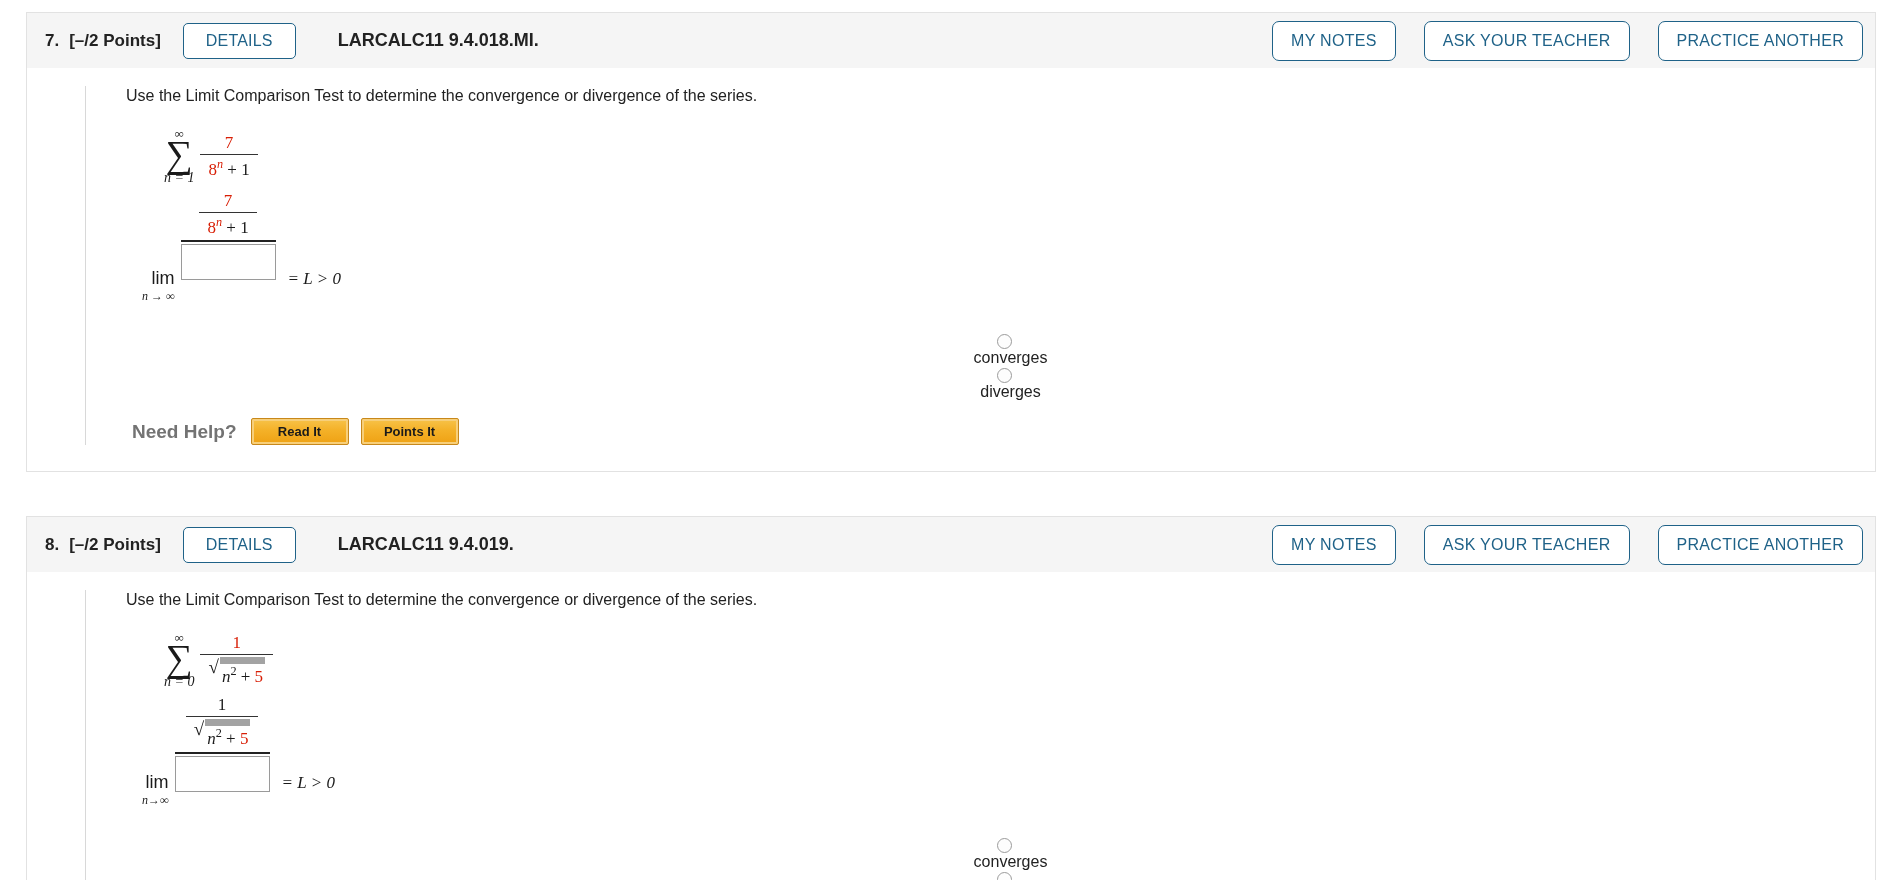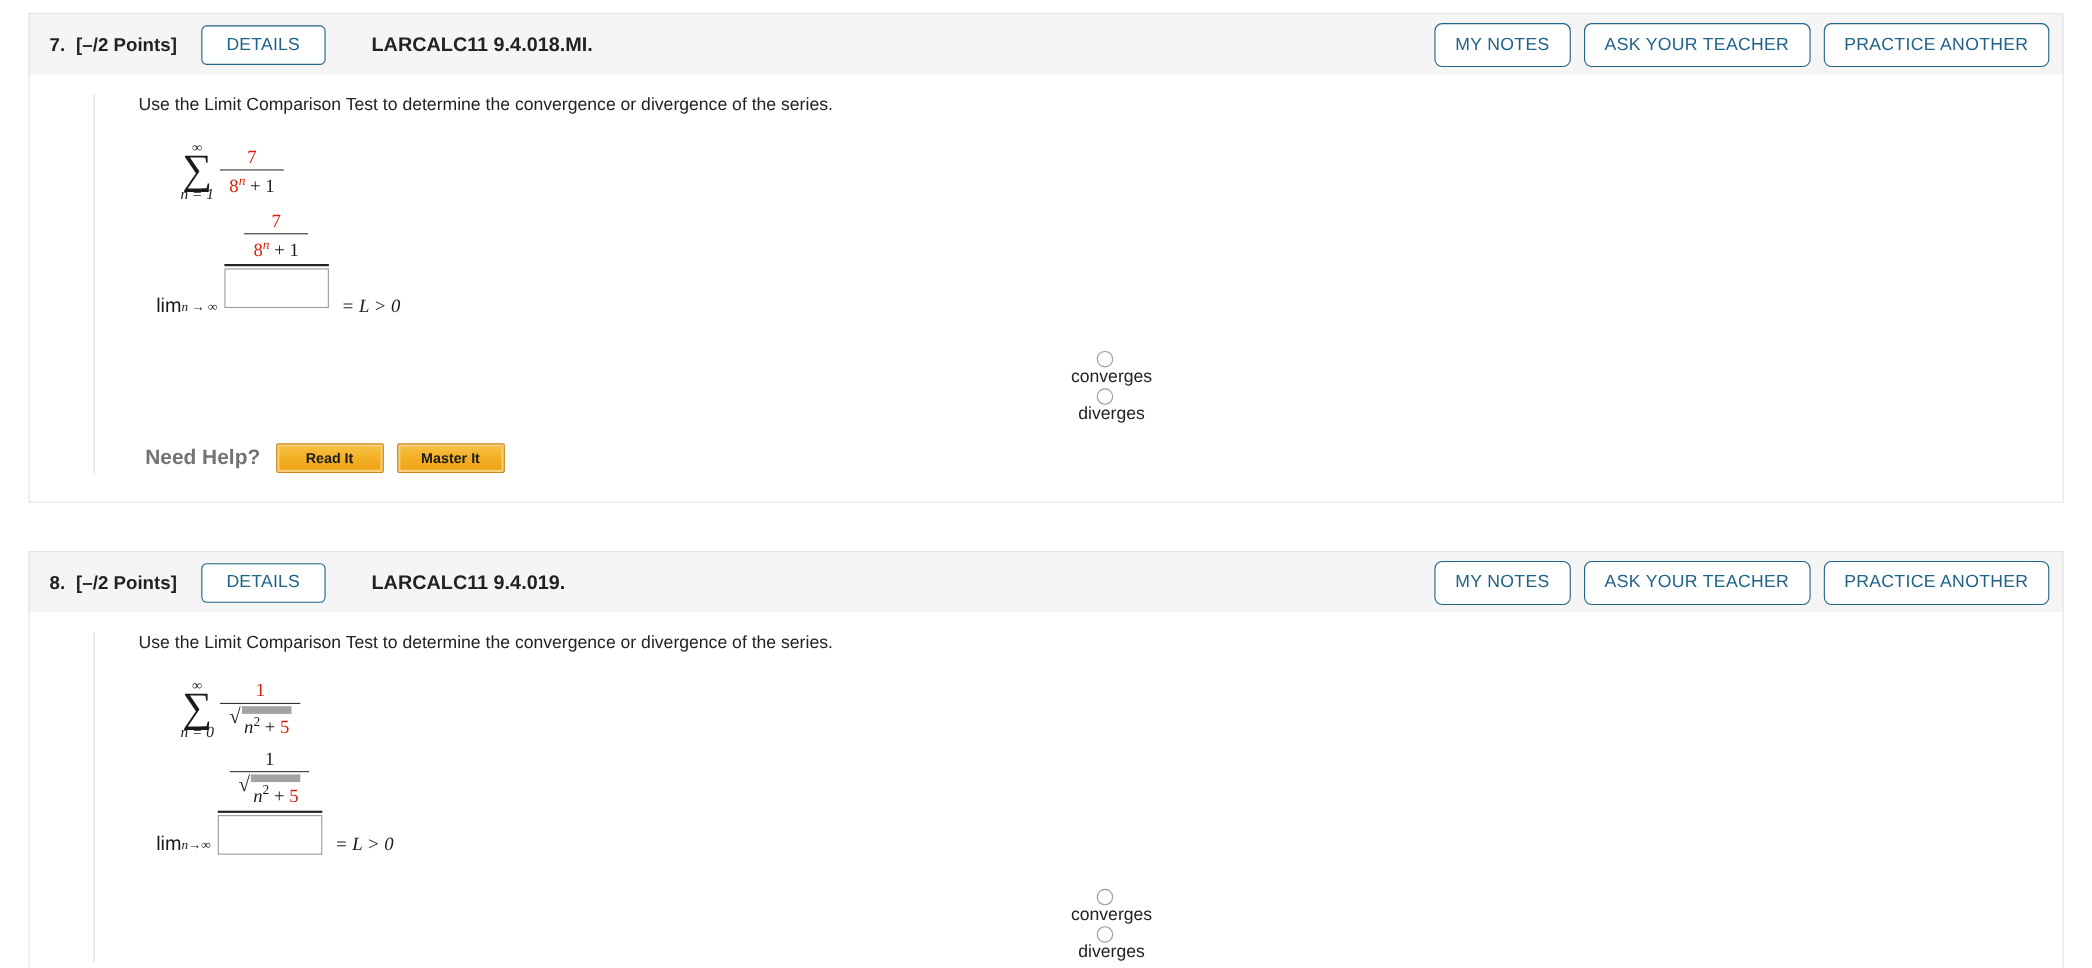--- a/index.html
+++ b/index.html
@@ -71,21 +71,21 @@
 
   .q-code {
     font-size: 18px;
     font-weight: bold;
     color: #222;
     white-space: nowrap;
   }
 
   .header-spacer { flex: 1 1 auto; }
 
-  .hdr-actions { display: flex; align-items: center; gap: 12px; }
+  .hdr-actions { display: flex; align-items: center; gap: 28px; }
   .hdr-btn {
     border: 1px solid #1f6288;
     border-radius: 7px;
     color: #1f6288;
     background: #ffffff;
     font-size: 16px;
     letter-spacing: 0.3px;
     padding: 10px 18px;
     cursor: pointer;
     white-space: nowrap;
@@ -159,21 +159,21 @@
 
   
   .limit-row {
     display: flex;
     align-items: flex-start;
     margin-top: 6px;
     margin-left: 0px;
   }
   .lim-group {
     display: flex;
-    flex-direction: row;
+    flex-direction: column;
     align-items: flex-end;
     font-family: "Liberation Sans", sans-serif;
     margin-top: 78px;
     margin-right: 6px;
     margin-left: 16px;
   }
   .lim-word { font-size: 18px; color: #1a1a1a; line-height: 1; }
   .lim-sub { font-size: 12px; color: #1a1a1a; margin-top: 2px; white-space: nowrap; font-family: "Liberation Serif", serif;}
 
   .bigfrac {
@@ -315,21 +315,21 @@
           </div>
           <div class="option-row">
             <span class="radio"></span>
             <span class="option-label">diverges</span>
           </div>
         </div>
 
         <div class="need-help">
           <span class="need-help-label">Need Help?</span>
           <span class="help-btn">Read It</span>
-          <span class="help-btn">Master It</span>
+          <span class="help-btn">Points It</span>
         </div>
 
       </div>
     </div>
   </div>
 
   <div class="question">
     <div class="q-header">
       <span class="q-number">8.</span>
       <span class="q-points">[–/2 Points]</span>

